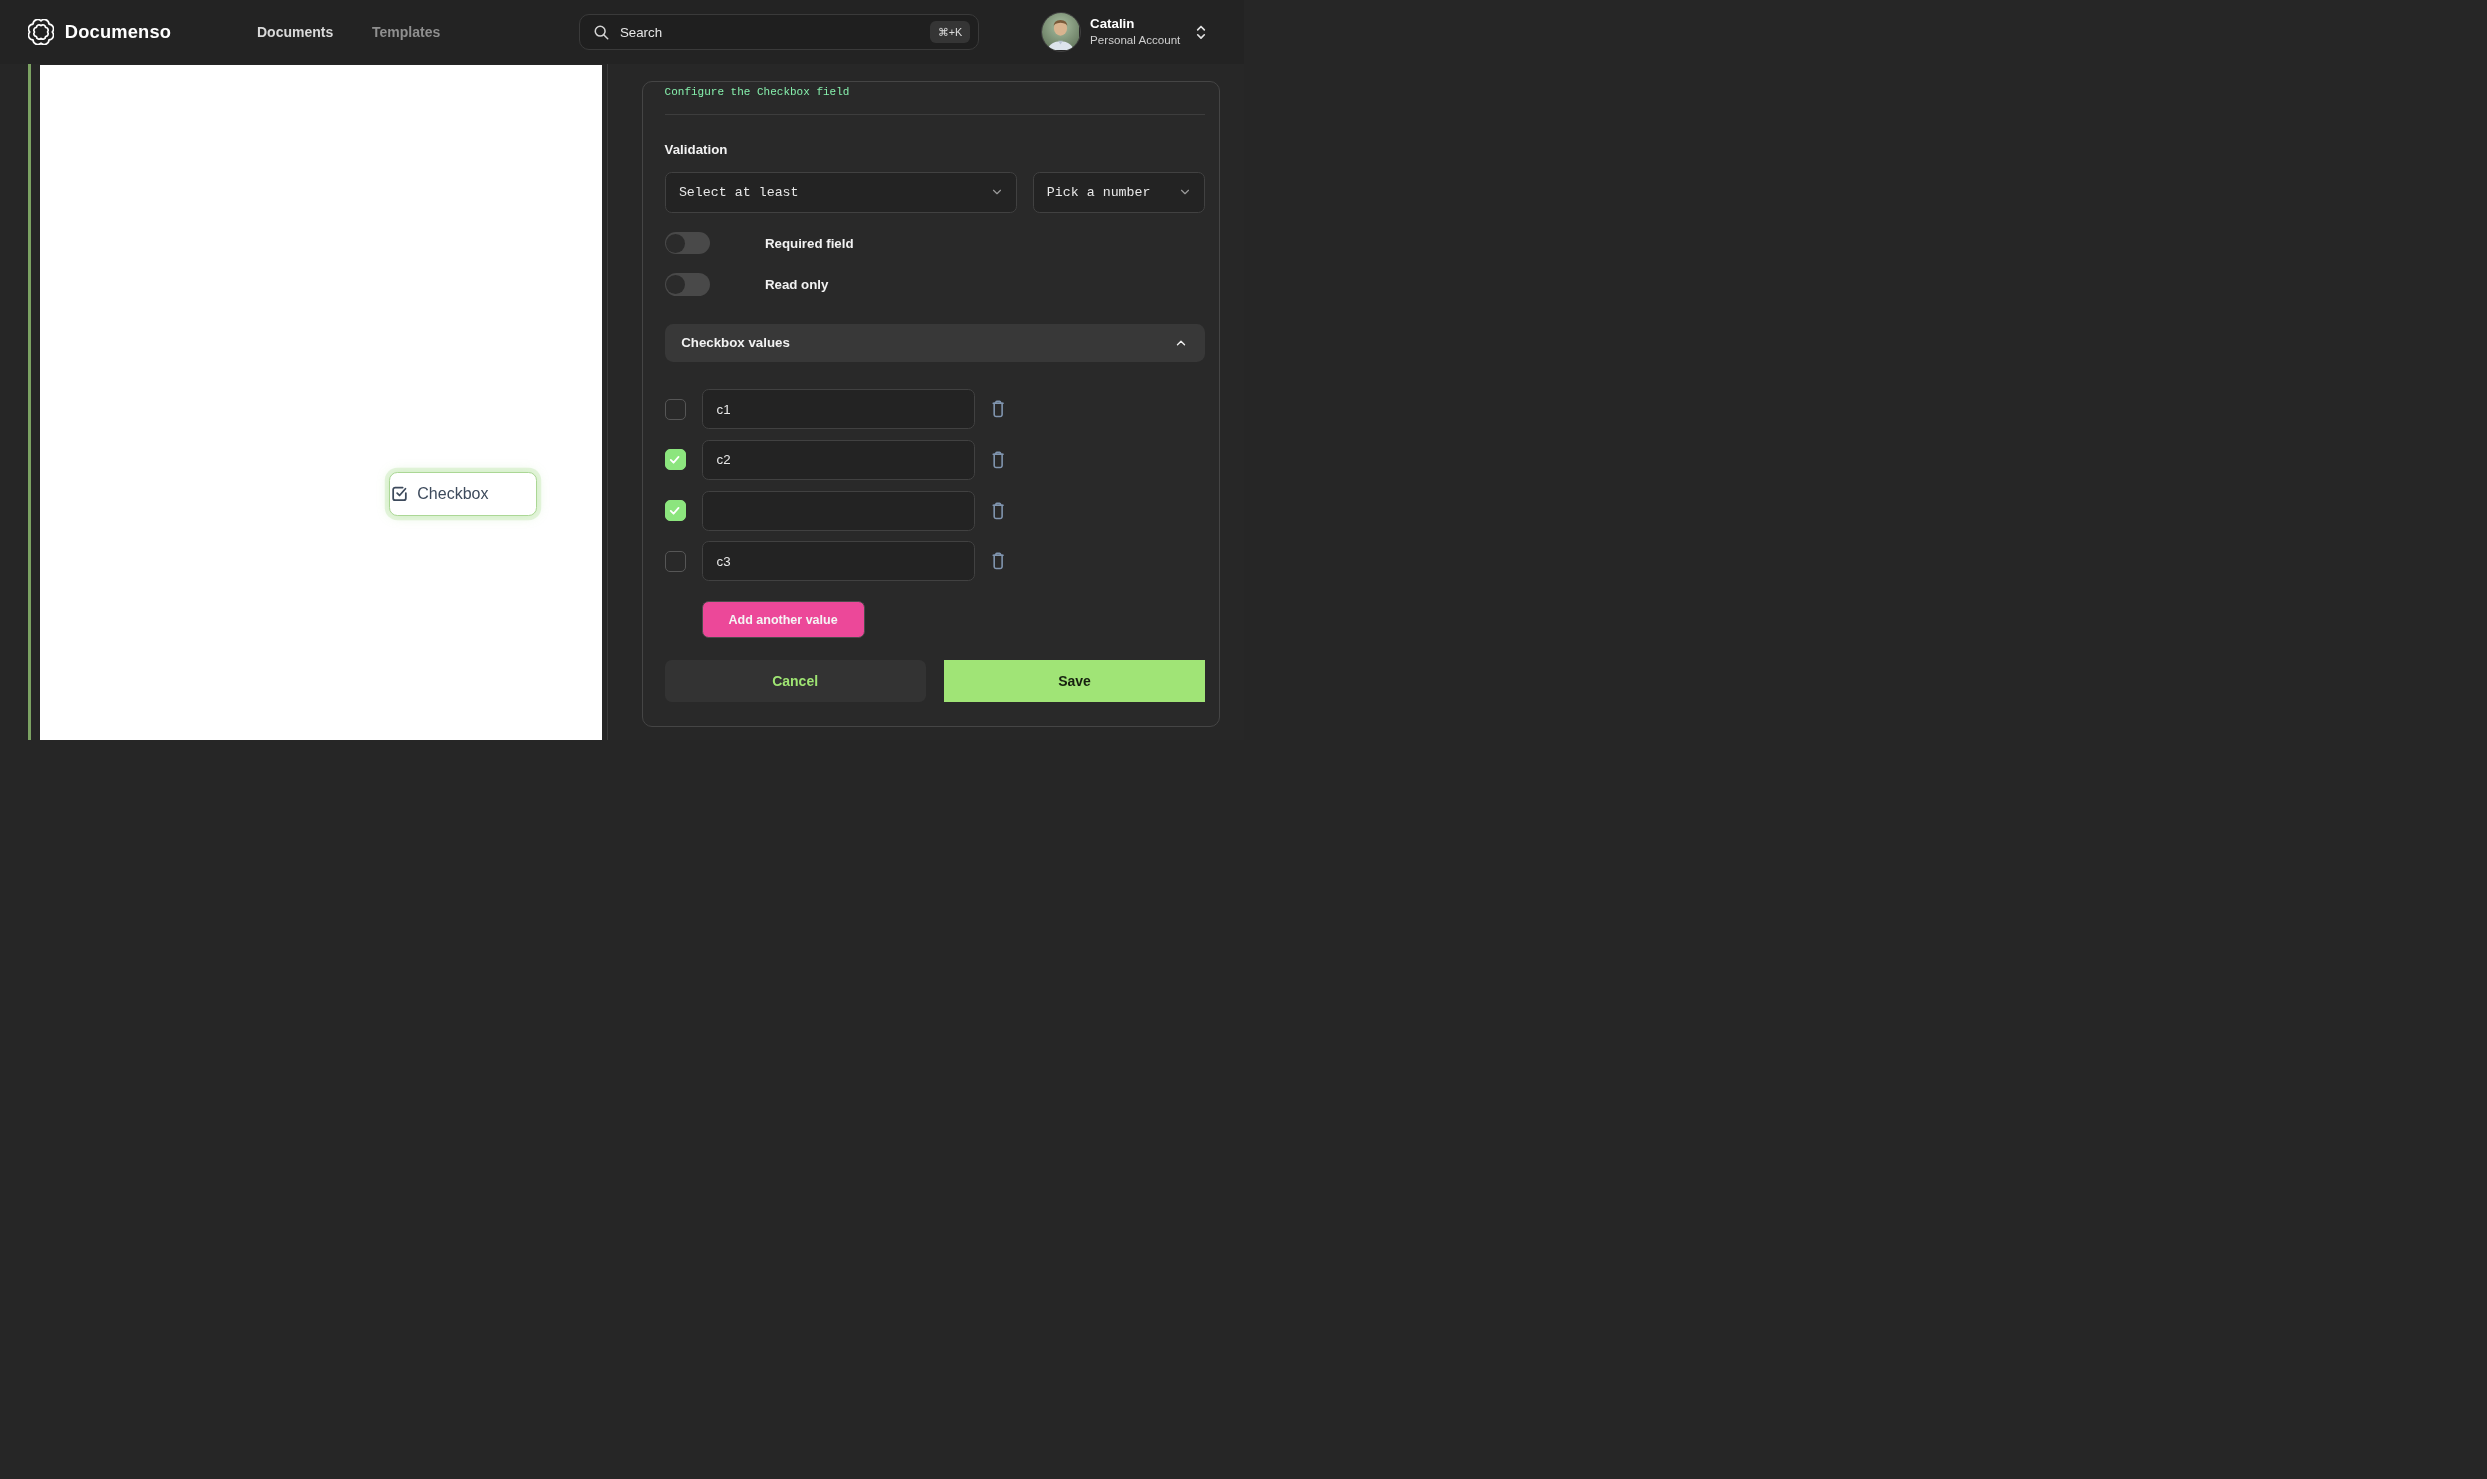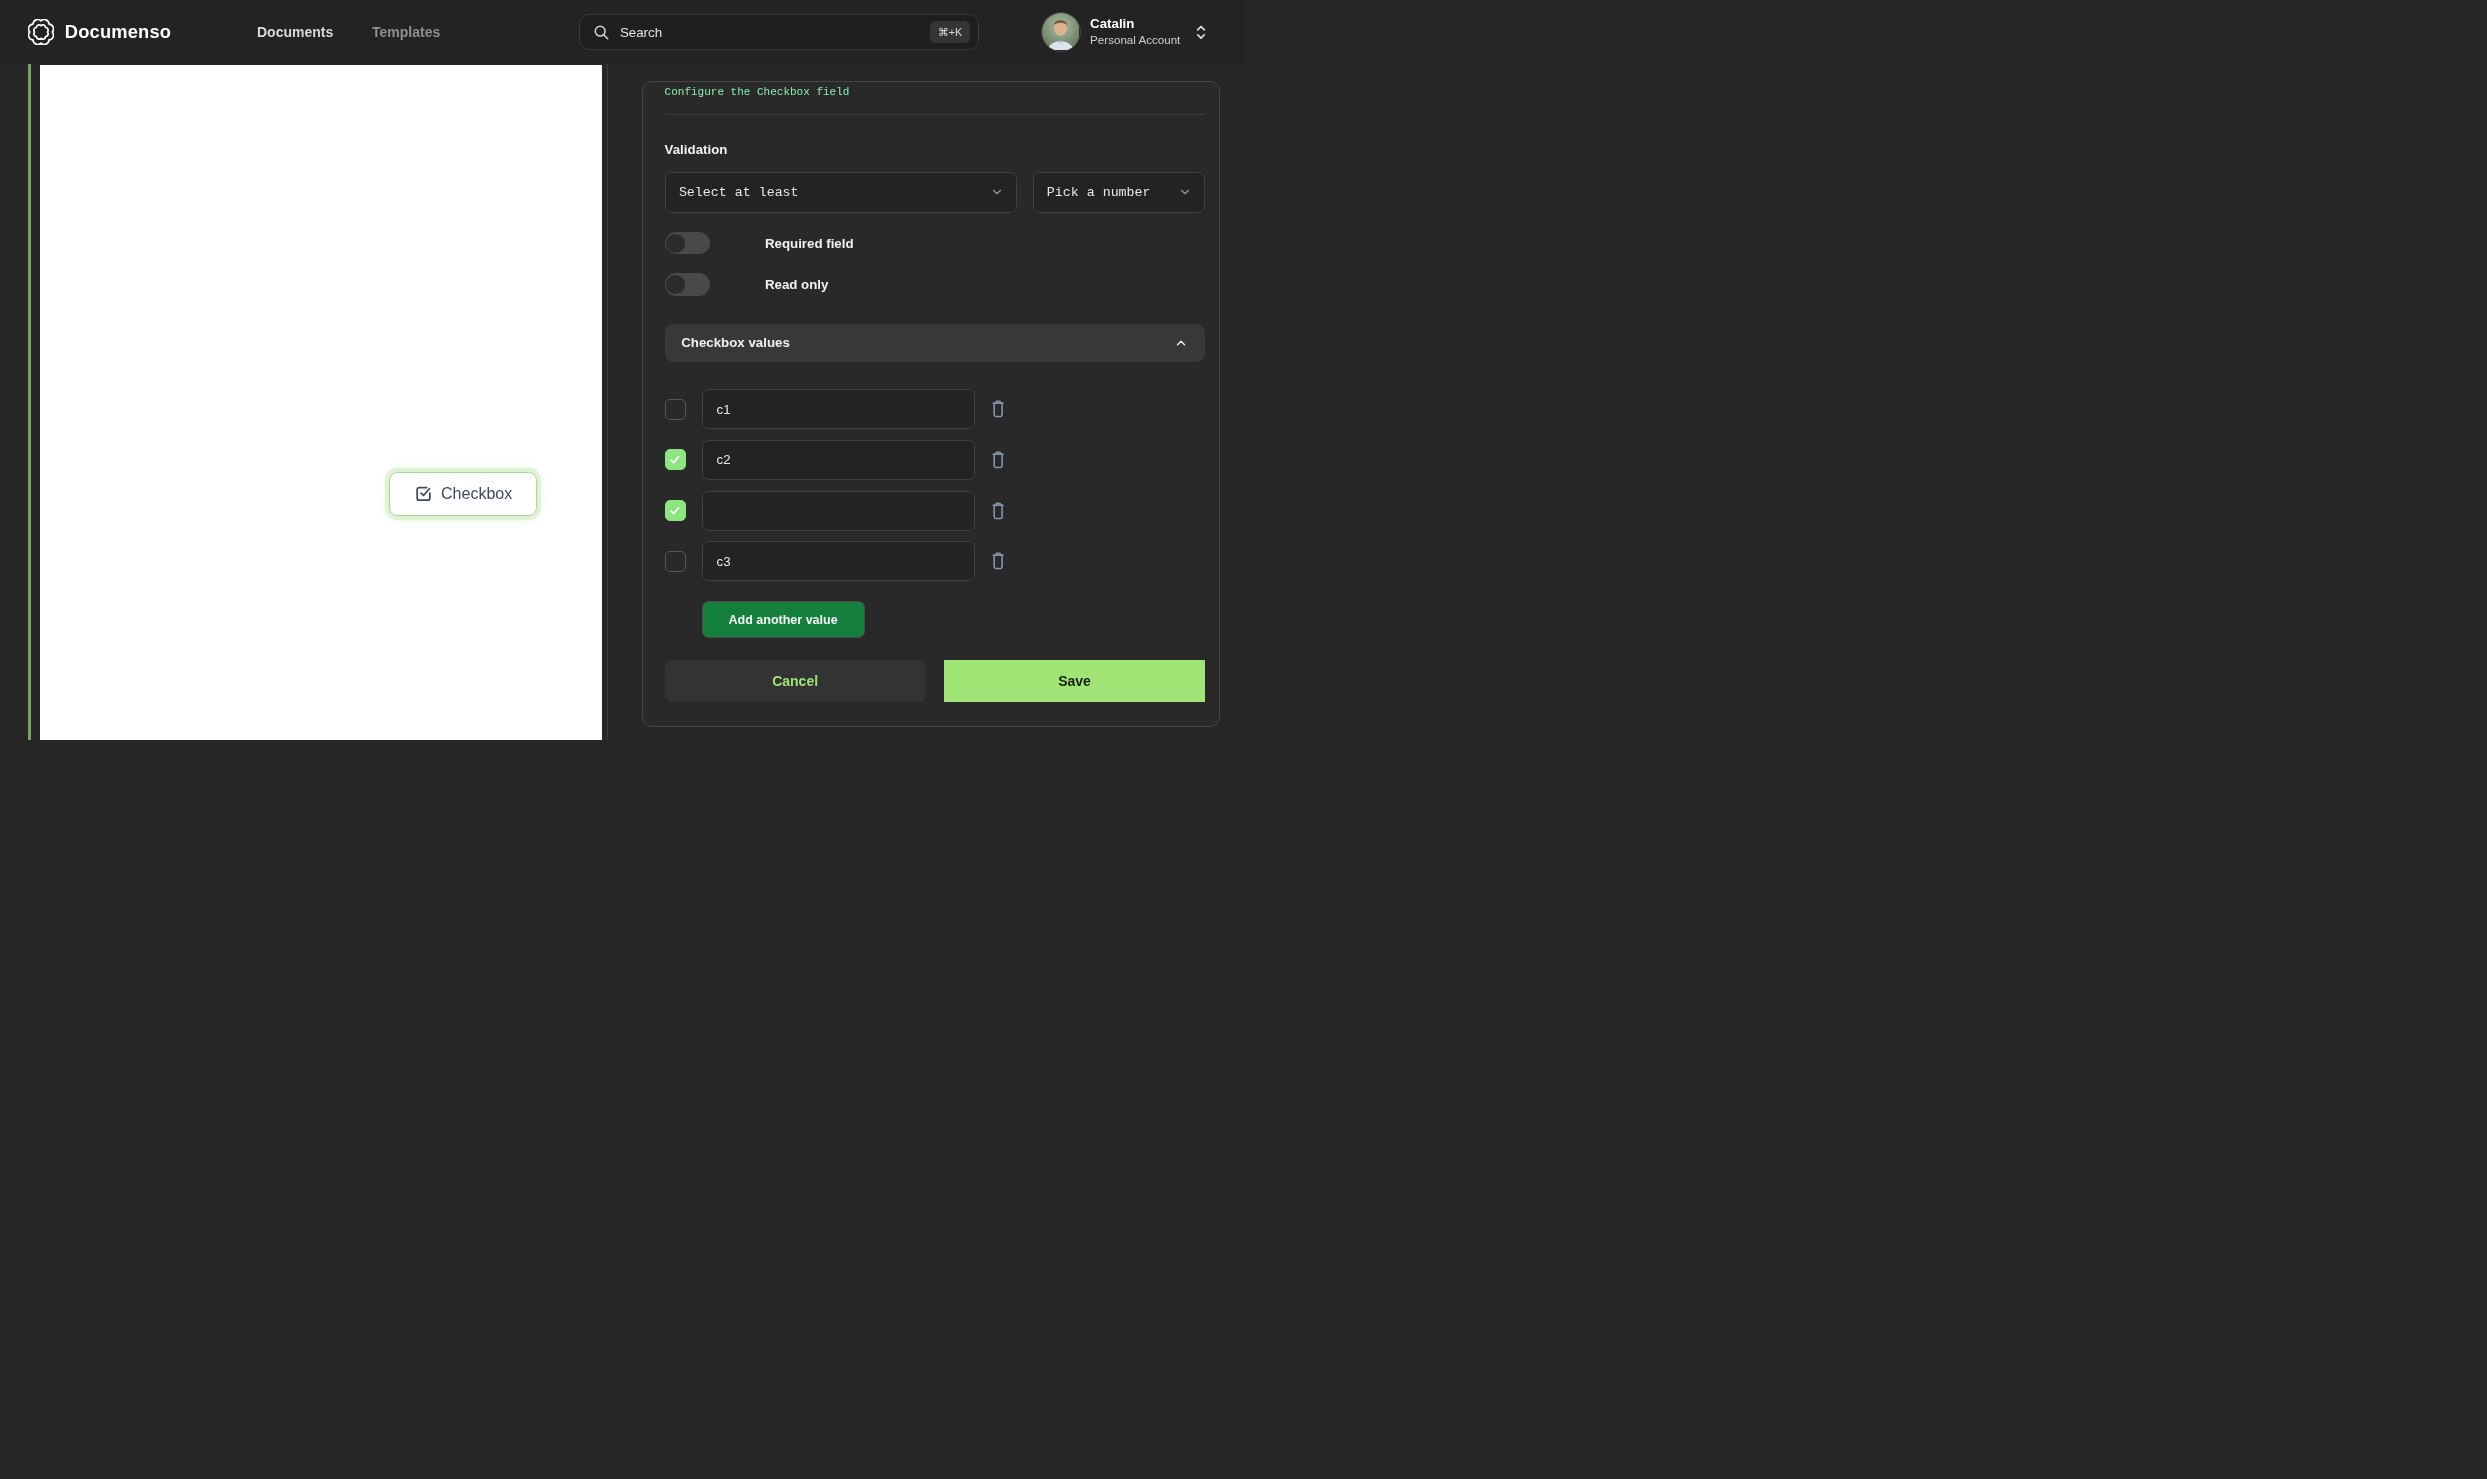--- a/index.html
+++ b/index.html
@@ -44,21 +44,21 @@
   
   .viewer { position:absolute; left:0; top:64px; width:607px; height:676px; background:#262626; }
   .green-rail { position:absolute; left:28px; top:0; width:3.3px; height:676px; background:#7ba262; }
   .doc-page { position:absolute; left:40px; top:0.8px; width:562px; height:675px; background:#ffffff; }
   .divider { position:absolute; left:607px; top:64px; width:0.8px; height:676px; background:#3a3a3a; }
 
   .field-widget {
     position:absolute; left:349px; top:407px; width:148px; height:44px;
     background:#ffffff; border:1.7px solid #abd795; border-radius:8.3px;
     box-shadow:0 0 0 4.2px rgba(150,214,120,.22), 0 0 11.6px rgba(150,214,120,.35);
-    display:flex; align-items:center; justify-content:center; gap:8.3px;
+    display:flex; align-items:center; justify-content:flex-start; gap:8.3px;
     color:#3d4a5c; font-size:16px; font-weight:500; cursor:pointer;
   }
 
   
   .panel-bg { position:absolute; left:608px; top:64px; width:636px; height:676px; background:#272727; }
   .card {
     position:absolute; left:642px; top:81px; width:578px; height:646px;
     background:#292929; border:0.8px solid #454545; border-radius:10px;
     overflow:hidden;
   }
@@ -98,21 +98,21 @@
   }
   .row-check.checked { background:#8ce57e; border-color:#8ce57e; }
   .value-input {
     width:273px; height:40px; background:#232323; border:0.8px solid #414141; border-radius:6.7px;
     color:#e8e8e8; font-size:13.3px; padding:0 13.3px; font-family:inherit; outline:none;
   }
   .trash-btn { margin-left:14px; background:none; border:none; cursor:pointer; display:flex; align-items:center; }
 
   .add-btn {
     margin-top:20px; margin-left:37px; width:163px; height:37px;
-    background:#15803d; border:0.8px solid #4b4b4b; border-radius:6.7px;
+    background:#ec4899; border:0.8px solid #4b4b4b; border-radius:6.7px;
     color:#f5f5f5; font-size:12.5px; font-weight:700; font-family:inherit; cursor:pointer;
   }
 
   .footer-row { margin-top:21.6px; display:flex; gap:18.3px; }
   .btn-cancel {
     flex:1; height:42px; border:none; border-radius:6.7px; background:#333333;
     color:#9fe573; font-size:14px; font-weight:700; font-family:inherit; cursor:pointer;
   }
   .btn-save {
     flex:1; height:42px; border:none; border-radius:0; background:#a0e476;

